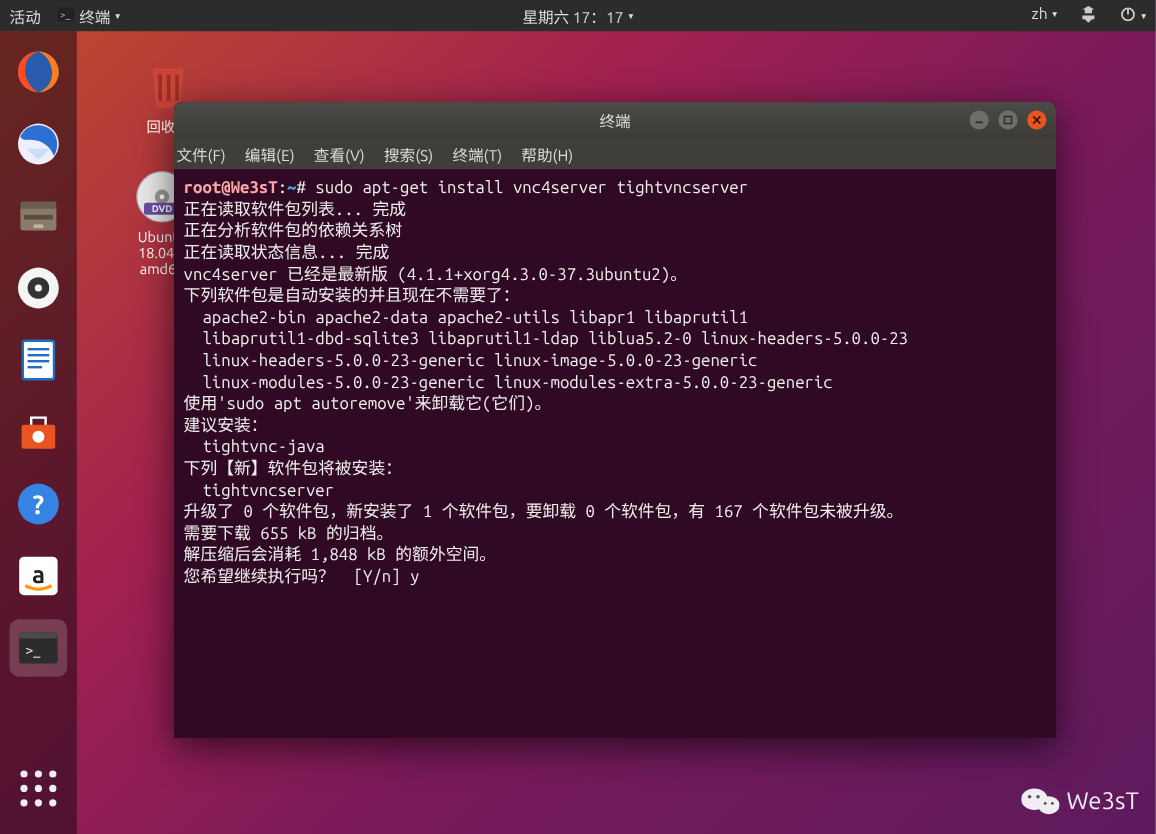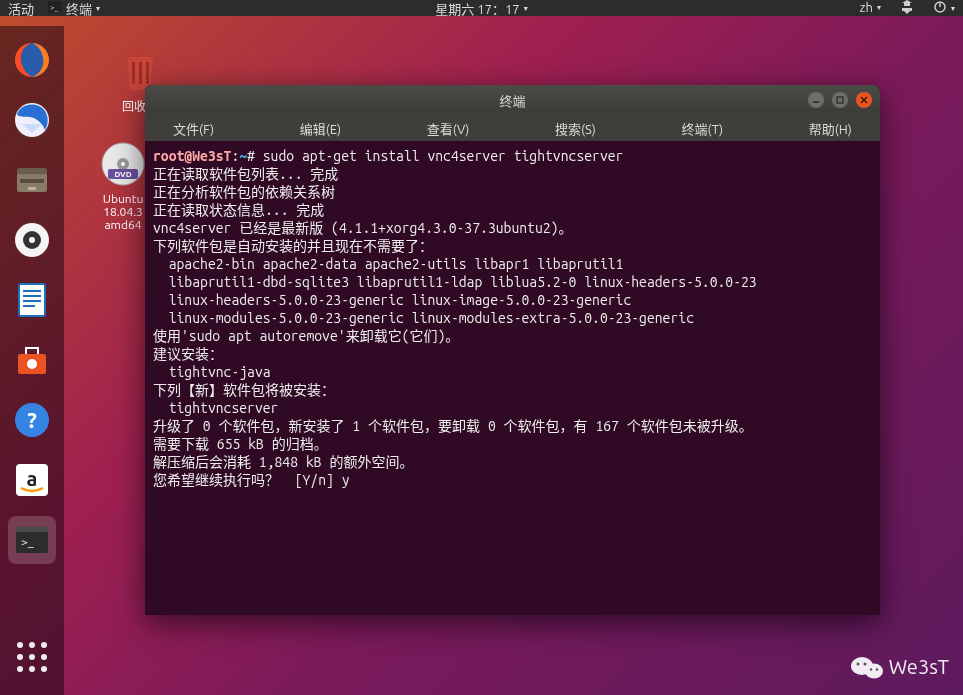--- a/index.html
+++ b/index.html
@@ -7,21 +7,21 @@
   width: 963px;
   height: 695px;
   font-family: "Ubuntu", "Noto Sans CJK SC", sans-serif;
   background: linear-gradient(135deg, #c14d2b 0%, #a02050 35%, #7a1a5a 60%, #5d1a5d 100%);
   position: relative;
   overflow: hidden;
 }
 
 
 .top-panel {
-  height: 16px;
+  height: 26px;
   background: #2c2c2c;
   color: #dcdcdc;
   display: flex;
   align-items: center;
   font-size: 13px;
   padding: 0 8px;
   position: relative;
 }
 .top-left { display: flex; gap: 14px; align-items: center; }
 .top-center { position: absolute; left: 50%; transform: translateX(-50%); }
@@ -124,25 +124,24 @@
 }
 .wc.min { background: #6e6d68; color: #2b2b2b; }
 .wc.max { background: #6e6d68; color: #2b2b2b; }
 .wc.close { background: #e95420; color: #3a1405; }
 
 .menubar {
   height: 26px;
   background: #3f3e3a;
   display: flex;
   align-items: center;
-  padding: 0 28px;
+  padding: 0 2px;
   gap: 16px;
   color: #dadad6;
   font-size: 13px;
-  justify-content: space-between;
 }
 .menubar span { cursor: pointer; }
 
 .term-body {
   flex: 1;
   padding: 6px 8px;
   font-family: "Ubuntu Mono", "Noto Sans Mono CJK SC", monospace;
   font-size: 14px;
   line-height: 18px;
   color: #eeeeec;
@@ -300,21 +299,21 @@
         <rect x="6" y="6" width="30" height="5" rx="2" fill="#b73c32"></rect>
         <rect x="15" y="2" width="12" height="5" rx="2" fill="#b73c32"></rect>
         <rect x="13" y="16" width="3" height="22" fill="#9c2e25"></rect>
         <rect x="20" y="16" width="3" height="22" fill="#9c2e25"></rect>
         <rect x="27" y="16" width="3" height="22" fill="#9c2e25"></rect>
       </svg>
   </div>
   <div>回收站</div>
 </div>
 
-<div class="desktop-icon" style="left:88px; top:140px;">
+<div class="desktop-icon" style="left:100px; top:140px;">
   <div class="ic">
     <svg width="46" height="46" viewBox="0 0 46 46">
         <circle cx="23" cy="23" r="21" fill="#e8e8e8"></circle>
         <circle cx="23" cy="23" r="21" fill="none" stroke="#aaa"></circle>
         <circle cx="23" cy="23" r="6" fill="#999"></circle>
         <circle cx="23" cy="23" r="2" fill="#fff"></circle>
         <rect x="8" y="28" width="30" height="10" rx="2" fill="#6b4fa0"></rect>
         <text x="23" y="36" text-anchor="middle" fill="#fff" font-size="8" font-weight="bold">DVD</text>
       </svg>
   </div>

